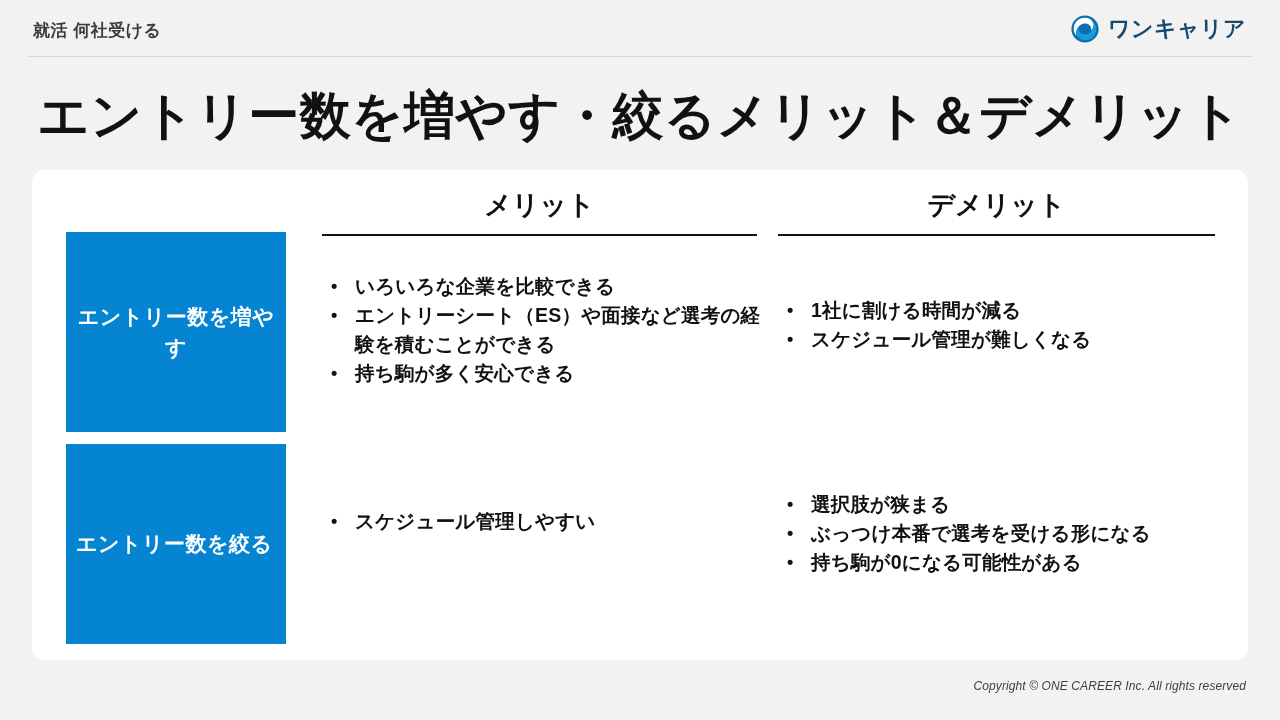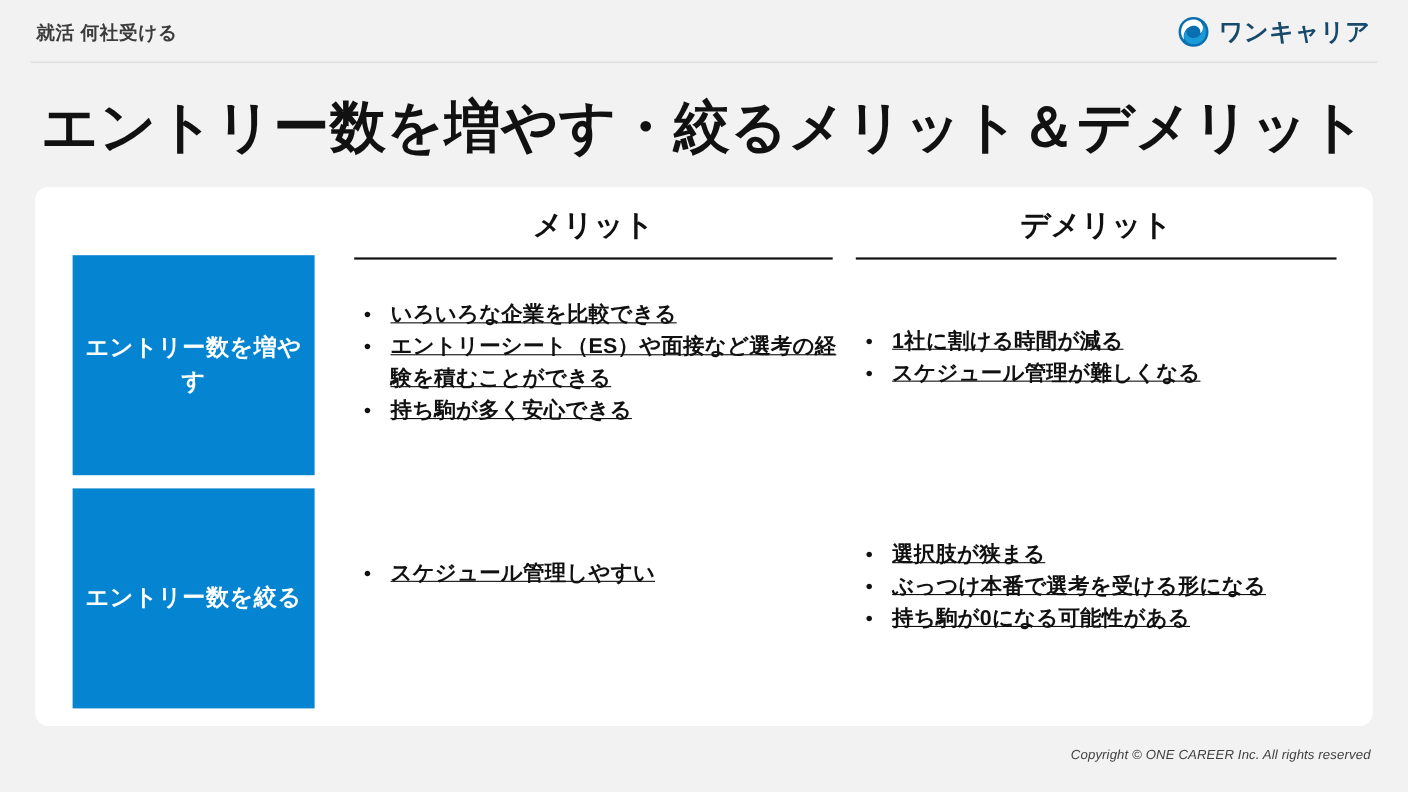--- a/index.html
+++ b/index.html
@@ -121,21 +121,21 @@
 
   .row-label {
     position: absolute;
     left: 34px;
     top: 2px;
     width: 220px;
     height: 200px;
     background: #0585d1;
     display: flex;
     align-items: center;
-    justify-content: center;
+    justify-content: flex-start;
     padding: 0 10px;
   }
   .row-label-text {
     color: #ffffff;
     font-size: 21px;
     font-weight: bold;
     line-height: 1.5;
     text-align: center;
     letter-spacing: 0.5px;
   }
@@ -148,21 +148,20 @@
   .bullets-demerit { left: 750px; width: 470px; }
 
   .bullets li {
     position: relative;
     padding-left: 29px;
     font-size: 19.5px;
     font-weight: bold;
     line-height: 29px;
     color: #111;
     letter-spacing: 0.2px;
-    text-decoration: underline;
   }
   .bullets li::before {
     content: "\2022";
     position: absolute;
     left: 5px;
     top: 0;
     font-size: 18px;
     line-height: 29px;
     color: #111;
   }

